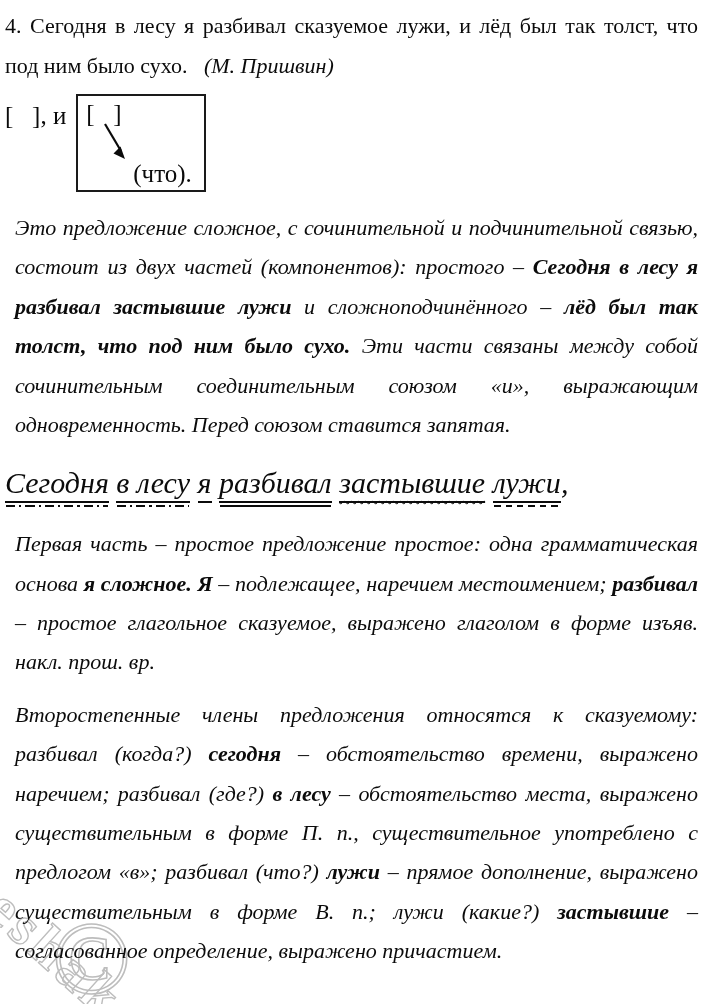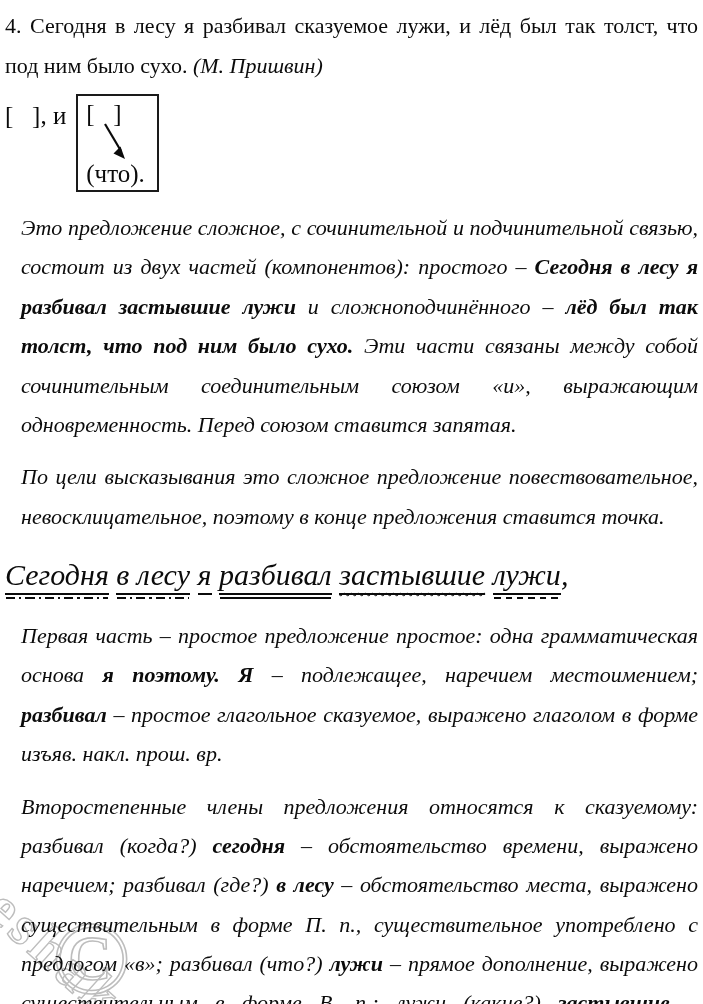--- a/index.html
+++ b/index.html
@@ -33,37 +33,37 @@
     -webkit-text-stroke: 1.6px #bdbdbd;
   }
 
   
   .task {
     margin: 0 0 8px 0;
     font-size: 22px;
     line-height: 1.82;
     text-align: justify;
   }
-  .task .author { font-style: italic; }
+  .task .author { font-style: italic; margin-left: 11px; }
 
   
   .scheme { display: flex; align-items: flex-start; gap: 10px; margin: 6px 0 16px 0; font-size: 25px; }
   .scheme-main { padding-top: 8px; white-space: pre; }
   .scheme-box {
     border: 2px solid #1a1a1a;
     padding: 4px 12px 2px 8px;
     display: flex; flex-direction: column; align-items: flex-start;
   }
   .scheme-bracket { white-space: pre; }
   .scheme-arrow { margin: -6px 0 -4px 14px; display: block; }
-  .scheme-sub { white-space: pre; }
+  .scheme-sub { white-space: pre; margin-left: 47px; }
 
   
   .para {
-    margin: 0 0 13px 16px;
+    margin: 0 0 13px 10px;
     font-size: 22px;
     font-style: italic;
     line-height: 1.79;
     text-align: justify;
   }
   .para .b { font-weight: bold; }
 
   
   .parsed {
     margin: 2px 0 16px 0;
@@ -108,22 +108,21 @@
         <svg class="scheme-arrow" width="34" height="42" viewBox="0 0 34 42">
           <line x1="5" y1="2" x2="21" y2="29" stroke="#0b0b0b" stroke-width="2.2"></line>
           <polygon points="25,37 13.5,31.5 20.5,24.5" fill="#0b0b0b"></polygon>
         </svg>
         <span class="scheme-sub">(что).</span>
       </div>
     </div>
 
     <p class="para"><span>Это предложение сложное, с сочинительной и подчинительной связью, состоит из двух частей (компонентов): простого – </span><span class="b">Сегодня в лесу я разбивал застывшие лужи</span><span> и сложноподчинённого – </span><span class="b">лёд был так толст, что под ним было сухо.</span><span> Эти части связаны между собой сочинительным соединительным союзом «и», выражающим одновременность. Перед союзом ставится запятая.</span></p>
 
-    <p class="para"><span>По цели высказывания это сложное предложение повествовательное, невосклицательное, поэтому в конце предложения ставится точка.</span></p>
 
     <p class="parsed"><span class="word u-dashdot">Сегодня</span> <span class="word u-dashdot">в лесу</span> <span class="word u-none">я</span> <span class="word u-solid">разбивал</span> <span class="word u-wavy">застывшие</span> <span class="word u-dashed">лужи</span>,</p>
 
-    <p class="para"><span>Первая часть – простое предложение простое: одна грамматическая основа </span><span class="b">я поэтому. Я</span><span> – подлежащее, наречием местоимением; </span><span class="b">разбивал</span><span> – простое глагольное сказуемое, выражено глаголом в форме изъяв. накл. прош. вр.</span></p>
+    <p class="para"><span>Первая часть – простое предложение простое: одна грамматическая основа </span><span class="b">я сложное. Я</span><span> – подлежащее, наречием местоимением; </span><span class="b">разбивал</span><span> – простое глагольное сказуемое, выражено глаголом в форме изъяв. накл. прош. вр.</span></p>
 
     <p class="para"><span>Второстепенные члены предложения относятся к сказуемому: разбивал (когда?) </span><span class="b">сегодня</span><span> – обстоятельство времени, выражено наречием; разбивал (где?) </span><span class="b">в лесу</span><span> – обстоятельство места, выражено существительным в форме П. п., существительное употреблено с предлогом «в»; разбивал (что?) </span><span class="b">лужи</span><span> – прямое дополнение, выражено существительным в форме В. п.; лужи (какие?) </span><span class="b">застывшие</span><span> – согласованное определение, выражено причастием.</span></p>
 
   </div>
 </div>
 
 </body></html>

